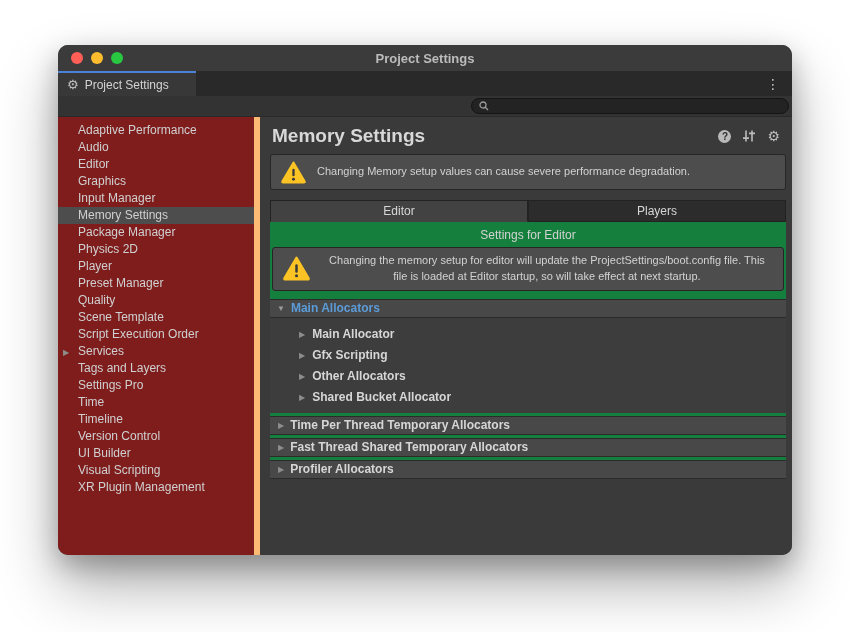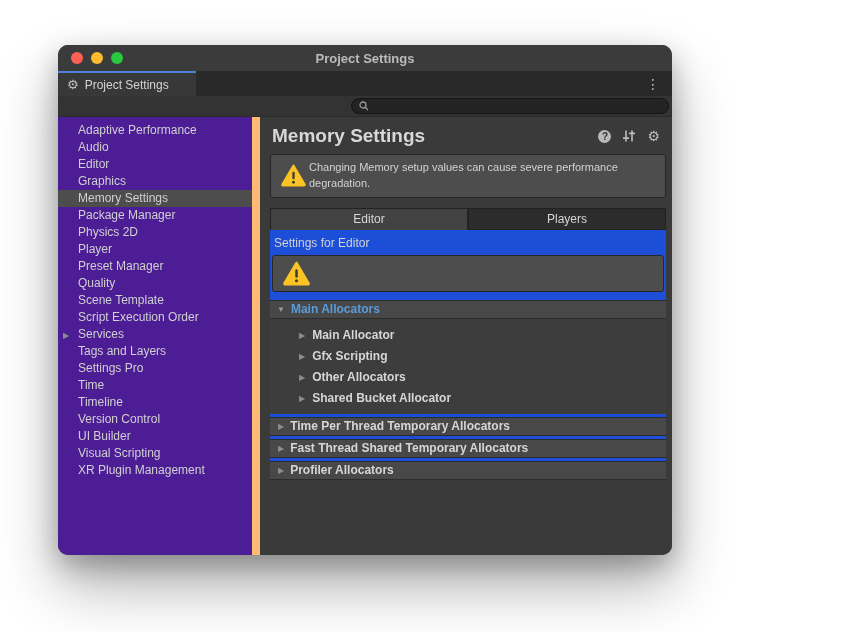--- a/index.html
+++ b/index.html
@@ -1,19 +1,19 @@
 <!DOCTYPE html>
 <html><head>
 <meta charset="utf-8">
 <style>
   * { box-sizing: border-box; margin: 0; padding: 0; }
   html,body { width:850px; height:632px; background:#ffffff; overflow:hidden;
     font-family:"Liberation Sans","DejaVu Sans",sans-serif; }
 
-  .window { position:absolute; left:58px; top:45px; width:614px; height:510px;
+  .window { position:absolute; left:58px; top:45px; width:734px; height:510px;
     background:#3a3a3a; border-radius:10px; overflow:hidden;
     box-shadow:0 30px 60px rgba(0,0,0,.32), 0 10px 26px rgba(0,0,0,.25);
     display:flex; flex-direction:column; }
 
   
   .titlebar { flex:0 0 26px; background:#3b3b3b; position:relative;
     display:flex; align-items:center; justify-content:center; }
   .lights { position:absolute; left:13px; top:0; bottom:0; display:flex; align-items:center; gap:8px; }
   .light { width:12px; height:12px; border-radius:50%; }
   .light.red{ background:#ff5f57; } .light.yellow{ background:#febc2e; } .light.green{ background:#28c840; }
@@ -31,48 +31,48 @@
   .toolbar { flex:0 0 21px; background:#333333; border-bottom:1px solid #2a2a2a;
     display:flex; align-items:center; justify-content:flex-end; padding:0 3px; }
   .search { width:318px; height:16px; background:#232323; border:1px solid #151515;
     border-radius:8px; display:flex; align-items:center; gap:5px; padding:0 7px; }
   .search svg { flex:0 0 auto; }
   .search input { flex:1; background:transparent; border:none; outline:none;
     color:#cccccc; font-size:11px; font-family:inherit; height:100%; }
 
   
   .main { flex:1; display:flex; min-height:0; }
-  .sidebar { flex:0 0 202px; background:#4c1d95; border-right:8px solid #fdba74;
+  .sidebar { flex:0 0 202px; background:#7f1d1d; border-right:6px solid #fdba74;
     padding-top:5px; overflow:hidden; }
   .side-item { height:17px; line-height:17px; padding-left:20px; font-size:12px;
     color:#d0d0d0; position:relative; white-space:nowrap; cursor:default; }
   .side-item.selected { background:#4d4d4d; }
   .side-item .fold { position:absolute; left:5px; top:50%; transform:translateY(-50%);
     font-size:8px; color:#8d8d8d; display:none; }
   .side-item.has-arrow .fold { display:block; }
 
   .content { flex:1; background:#3a3a3a; overflow:hidden; }
 
   .page-head { display:flex; align-items:center; padding:8px 12px 5px 12px; }
   .page-title { flex:1; font-size:19px; font-weight:bold; color:#d8d8d8; }
   .head-icons { display:flex; align-items:center; gap:11px; }
   .help-icon { width:13px; height:13px; border-radius:50%; background:#b9b9b9; color:#2f2f2f;
     font-size:10px; font-weight:bold; display:flex; align-items:center; justify-content:center; }
   .gear-icon-head { color:#bdbdbd; font-size:14px; line-height:1; }
 
   .warnbox { margin:2px 6px 0 10px; background:#4d4d4d; border:1px solid #262626; border-radius:3px;
-    display:flex; align-items:center; gap:3px; padding:5px 10px; min-height:36px;
+    display:flex; align-items:center; gap:11px; padding:5px 10px; min-height:36px;
     color:#d2d2d2; font-size:11px; line-height:1.45; }
 
   .tabs { display:flex; margin:10px 6px 0 10px; height:22px; }
   .tab { flex:1; display:flex; align-items:center; justify-content:center;
     background:#2c2c2c; border:1px solid #222222; color:#d6d6d6; font-size:12px; cursor:default; }
   .tab.selected { background:#424242; border-bottom-color:#424242; }
 
-  .editor-panel { margin:0 6px 0 10px; background:#1d4ed8; padding:0; }
+  .editor-panel { margin:0 6px 0 10px; background:#15803d; padding:0;text-align:center; }
   .panel-label { padding:6px 4px 5px 4px; font-size:12px; color:#d2d2d2; }
   .editor-panel .warnbox { margin:0 2px; background:#4d4d4d; }
 
   .section-head { margin-top:8px; height:19px; background:#484848;
     border-top:1px solid #2b2b2b; border-bottom:1px solid #2b2b2b;
     display:flex; align-items:center; gap:6px; padding-left:7px;
     font-size:12px; font-weight:bold; cursor:default; }
   .section-head .tri { color:#9a9a9a; font-size:8px; }
   .section-head .link-label { color:#5b9bd8; }
   .section-body { background:#3d3d3d; padding:6px 0 5px 0; }
@@ -132,20 +132,24 @@
           
           <span>Audio</span>
         </div>
         <div class="side-item">
           
           <span>Editor</span>
         </div>
         <div class="side-item">
           
           <span>Graphics</span>
+        </div>
+        <div class="side-item">
+          
+          <span>Input Manager</span>
         </div>
         <div class="side-item selected">
           
           <span>Memory Settings</span>
         </div>
         <div class="side-item">
           
           <span>Package Manager</span>
         </div>
         <div class="side-item">
@@ -247,20 +251,21 @@
 
       <div class="editor-panel">
         <div class="panel-label">Settings for Editor</div>
 
         <div class="warnbox">
           <svg class="warn-svg" width="27" height="25" viewBox="0 0 26 24">
             <path d="M13 1.5 L24.6 21.2 Q25.3 22.6 23.7 22.6 L2.3 22.6 Q0.7 22.6 1.4 21.2 Z" fill="#fcc325" stroke="#fcc325" stroke-width="2" stroke-linejoin="round"></path>
             <rect x="11.8" y="8" width="2.4" height="8" rx="1.2" fill="#3a3a3a"></rect>
             <circle cx="13" cy="19" r="1.5" fill="#3a3a3a"></circle>
           </svg>
+          <span>Changing the memory setup for editor will update the ProjectSettings/boot.config file. This file is loaded at Editor startup, so will take effect at next startup.</span>
         </div>
 
         <div class="section-head">
           <span class="tri">▼</span>
           <span class="link-label">Main Allocators</span>
         </div>
         <div class="section-body">
 
         <div class="alloc-row">
               <span class="tri">▶</span>

